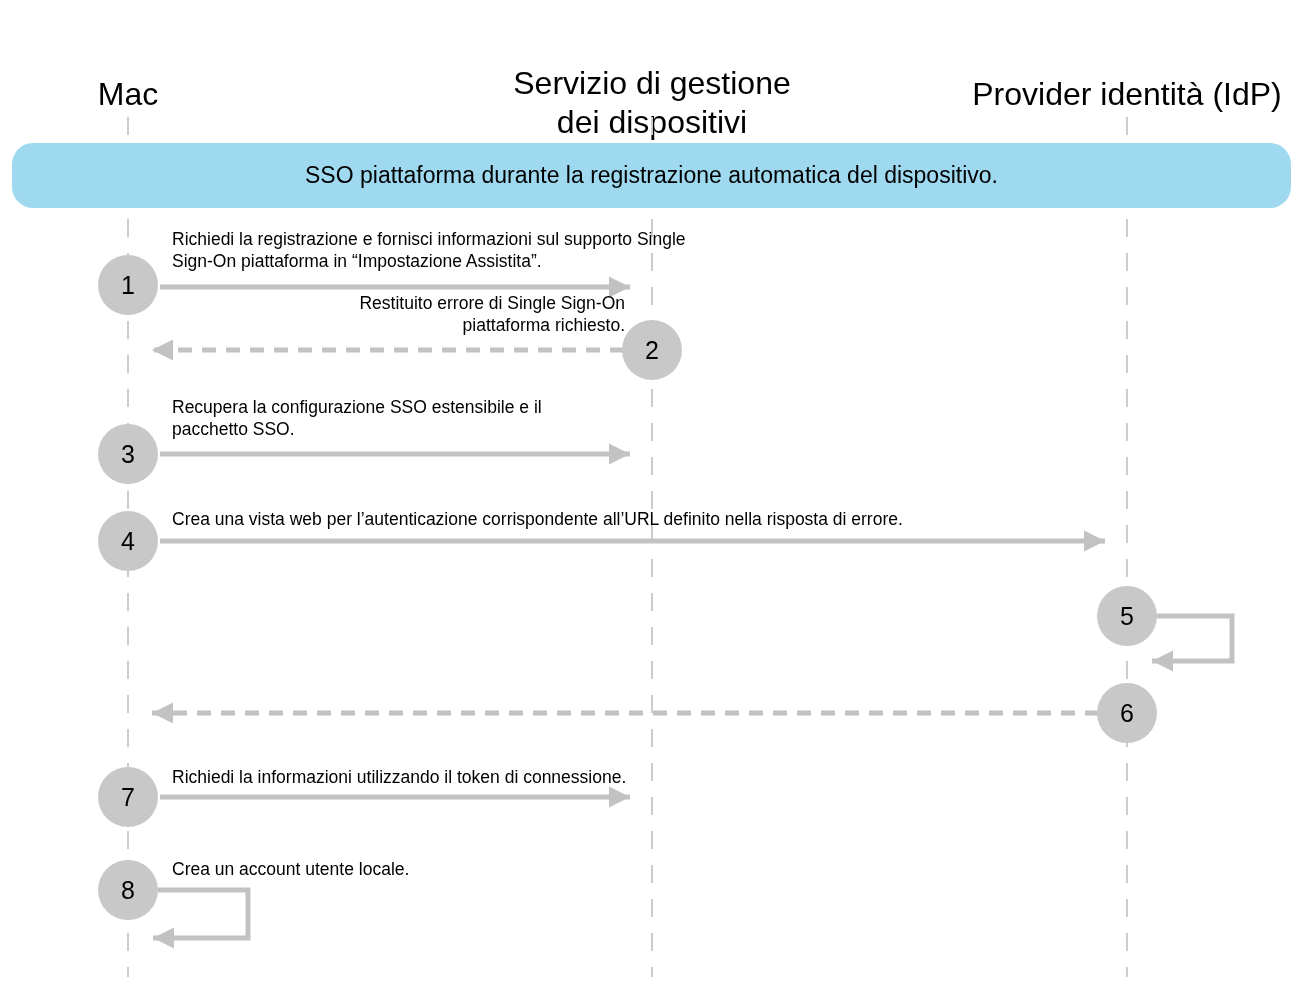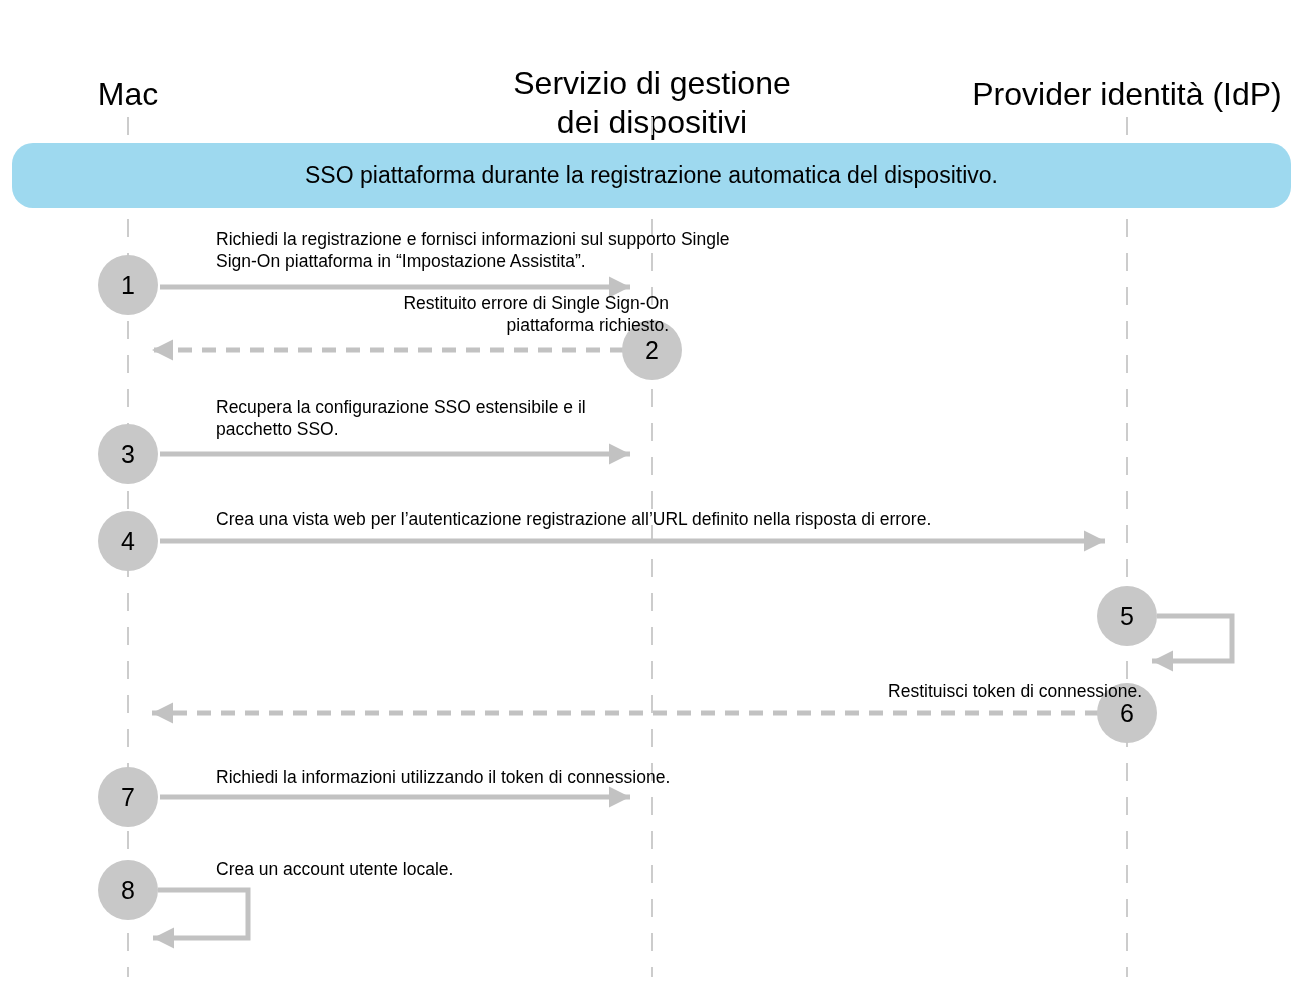--- a/index.html
+++ b/index.html
@@ -57,21 +57,20 @@
     color: #000000;
     font-family: "Liberation Sans", sans-serif;
   }
   .msg {
     position: absolute;
     font-size: 17.5px;
     color: #000000;
     line-height: 1.26;
     white-space: pre-line;
     font-family: "Liberation Sans", sans-serif;
-    margin-left: 44px;
   }
   .msg.right {
     text-align: right;
   }
   .msg.left {
     text-align: left;
   }
   .stepnum {
     position: absolute;
     width: 60px;
@@ -169,22 +168,21 @@
 
   <div class="msg left" style="left:172px; top:228px; width:700px;">Richiedi la registrazione e fornisci informazioni sul supporto Single
 Sign-On piattaforma in “Impostazione Assistita”.</div>
 
   <div class="msg right" style="left:180px; top:292px; width:445px;">Restituito errore di Single Sign-On
 piattaforma richiesto.</div>
 
   <div class="msg left" style="left:172px; top:396px; width:620px;">Recupera la configurazione SSO estensibile e il
 pacchetto SSO.</div>
 
-  <div class="msg left" style="left:172px; top:508px; width:940px;">Crea una vista web per l’autenticazione registrazione all’URL definito nella risposta di errore.</div>
+  <div class="msg left" style="left:172px; top:508px; width:940px;">Crea una vista web per l’autenticazione corrispondente all’URL definito nella risposta di errore.</div>
 
 
-  <div class="msg right" style="left:600px; top:680px; width:498px;">Restituisci token di connessione.</div>
 
   <div class="msg left" style="left:172px; top:766px; width:700px;">Richiedi la informazioni utilizzando il token di connessione.</div>
 
   <div class="msg left" style="left:172px; top:858px; width:500px;">Crea un account utente locale.</div>
 
 </div>
 
 </body></html>

